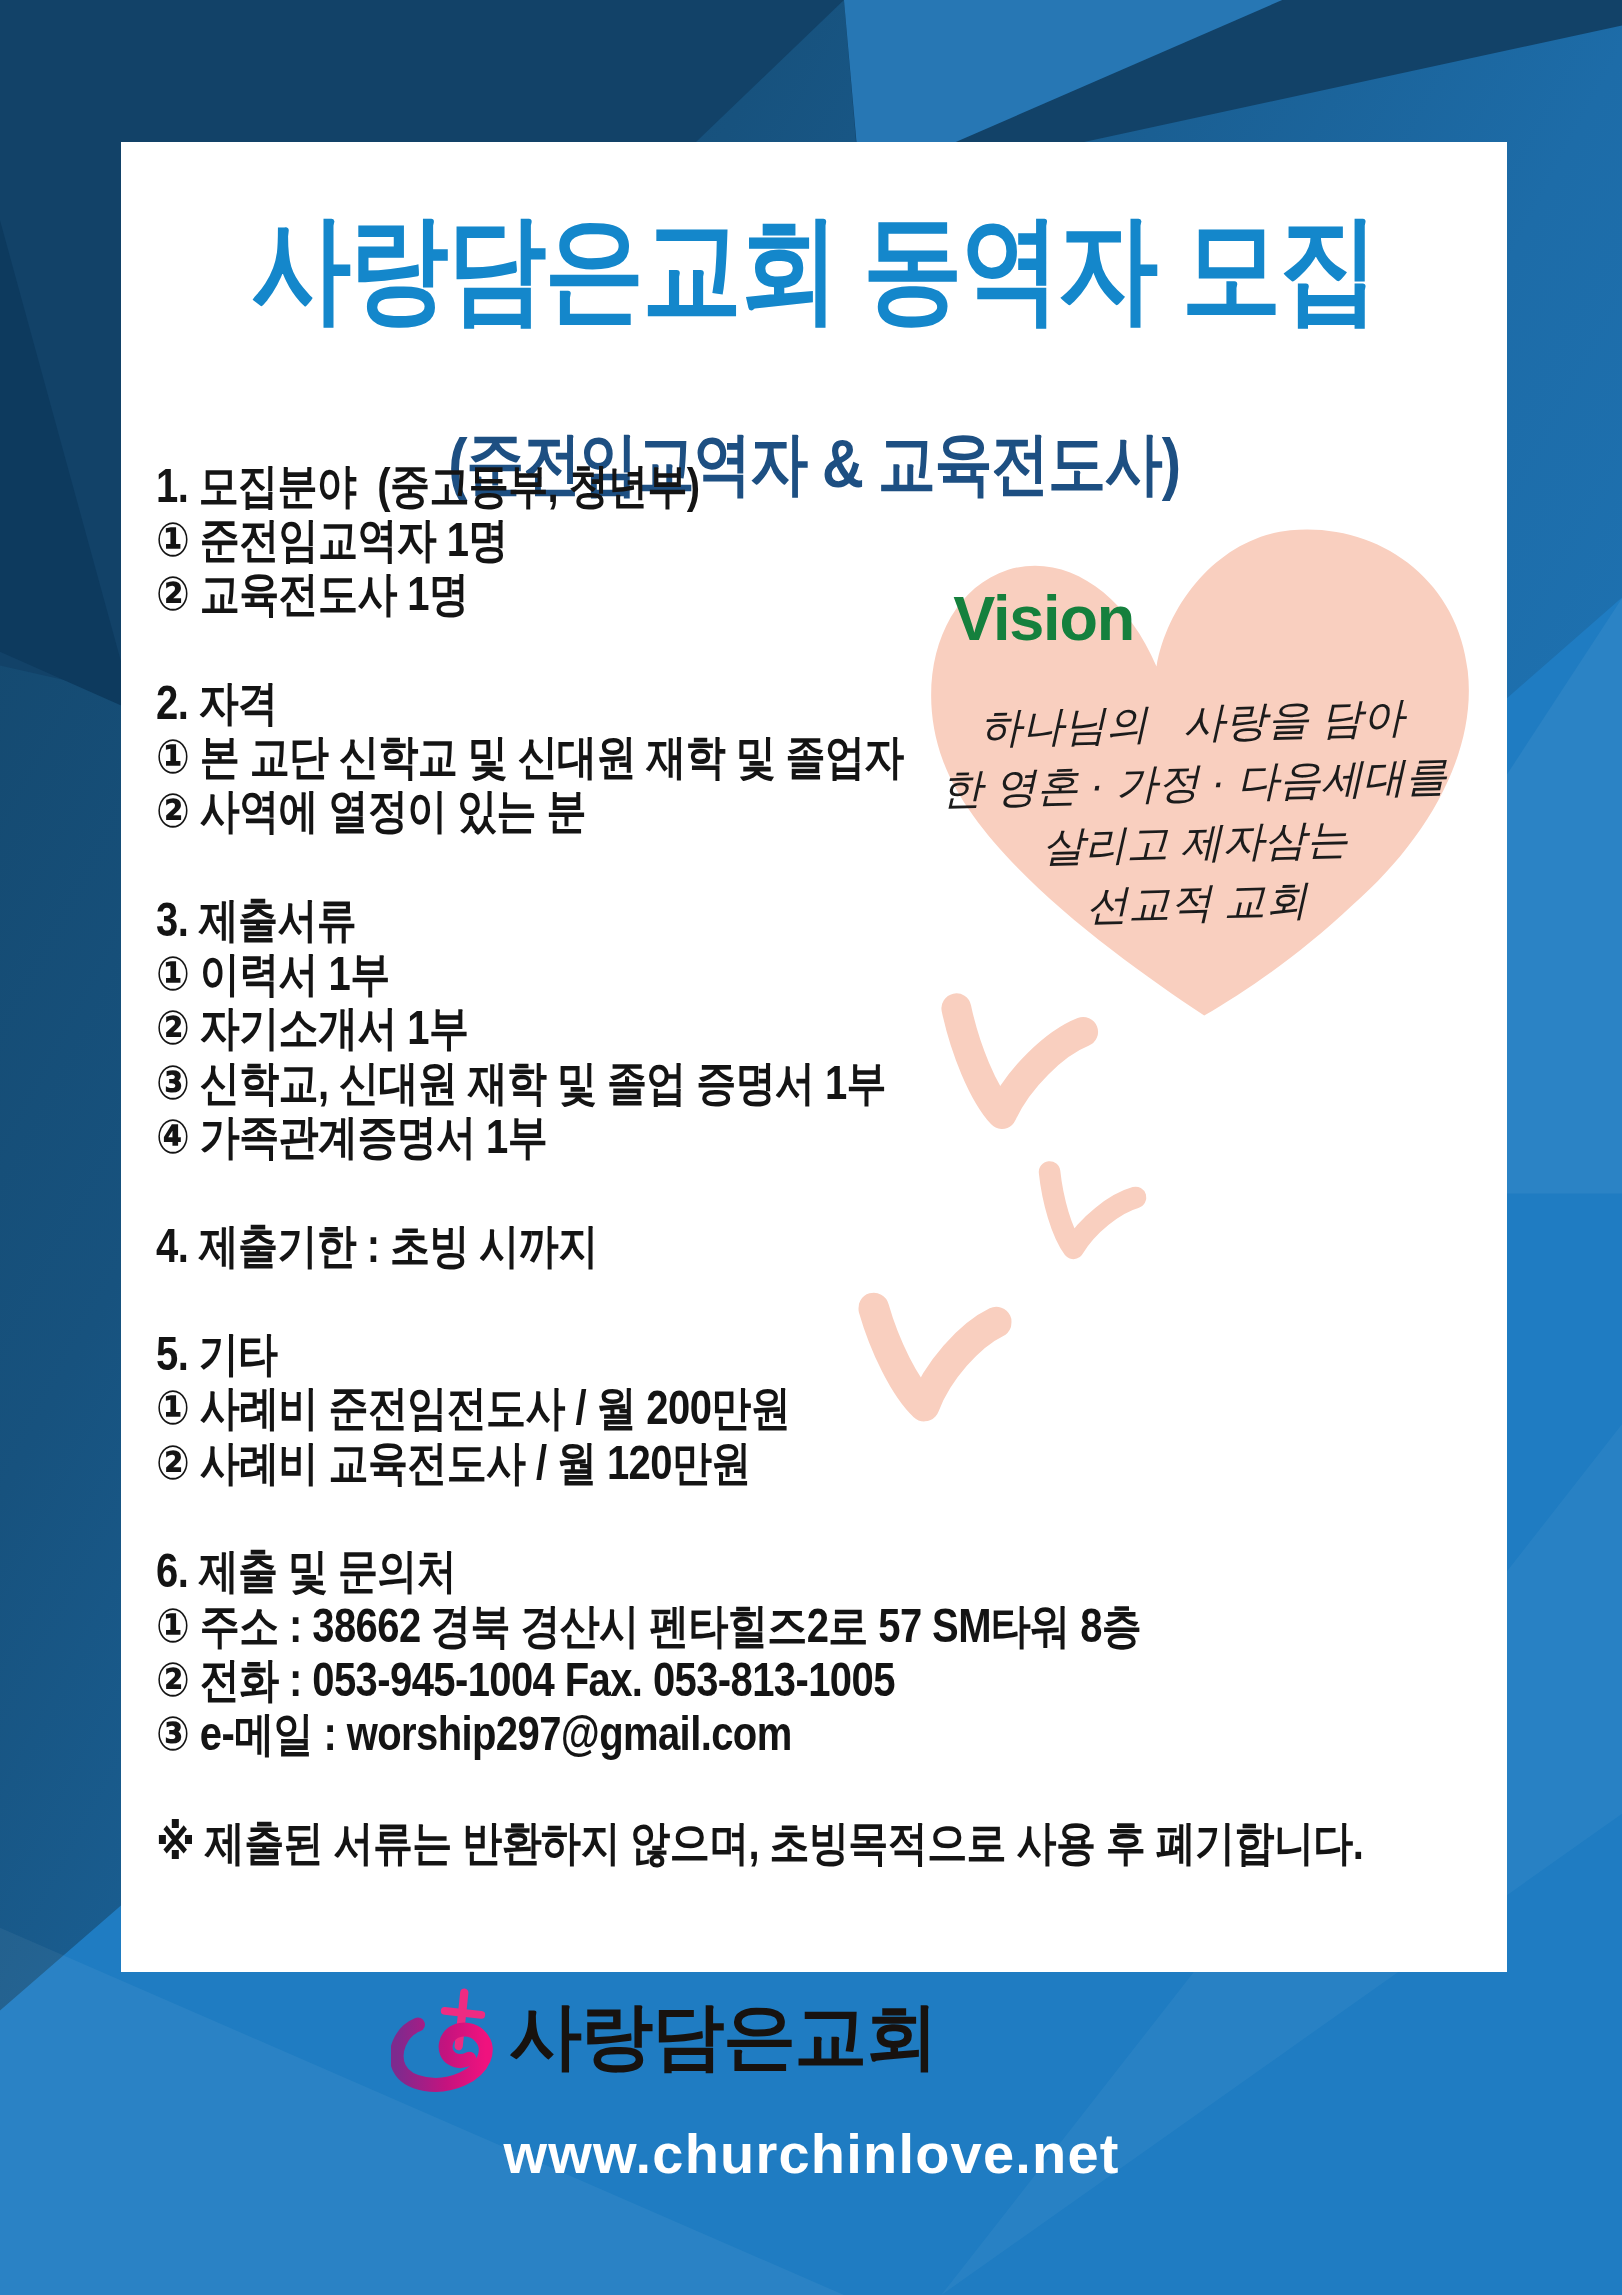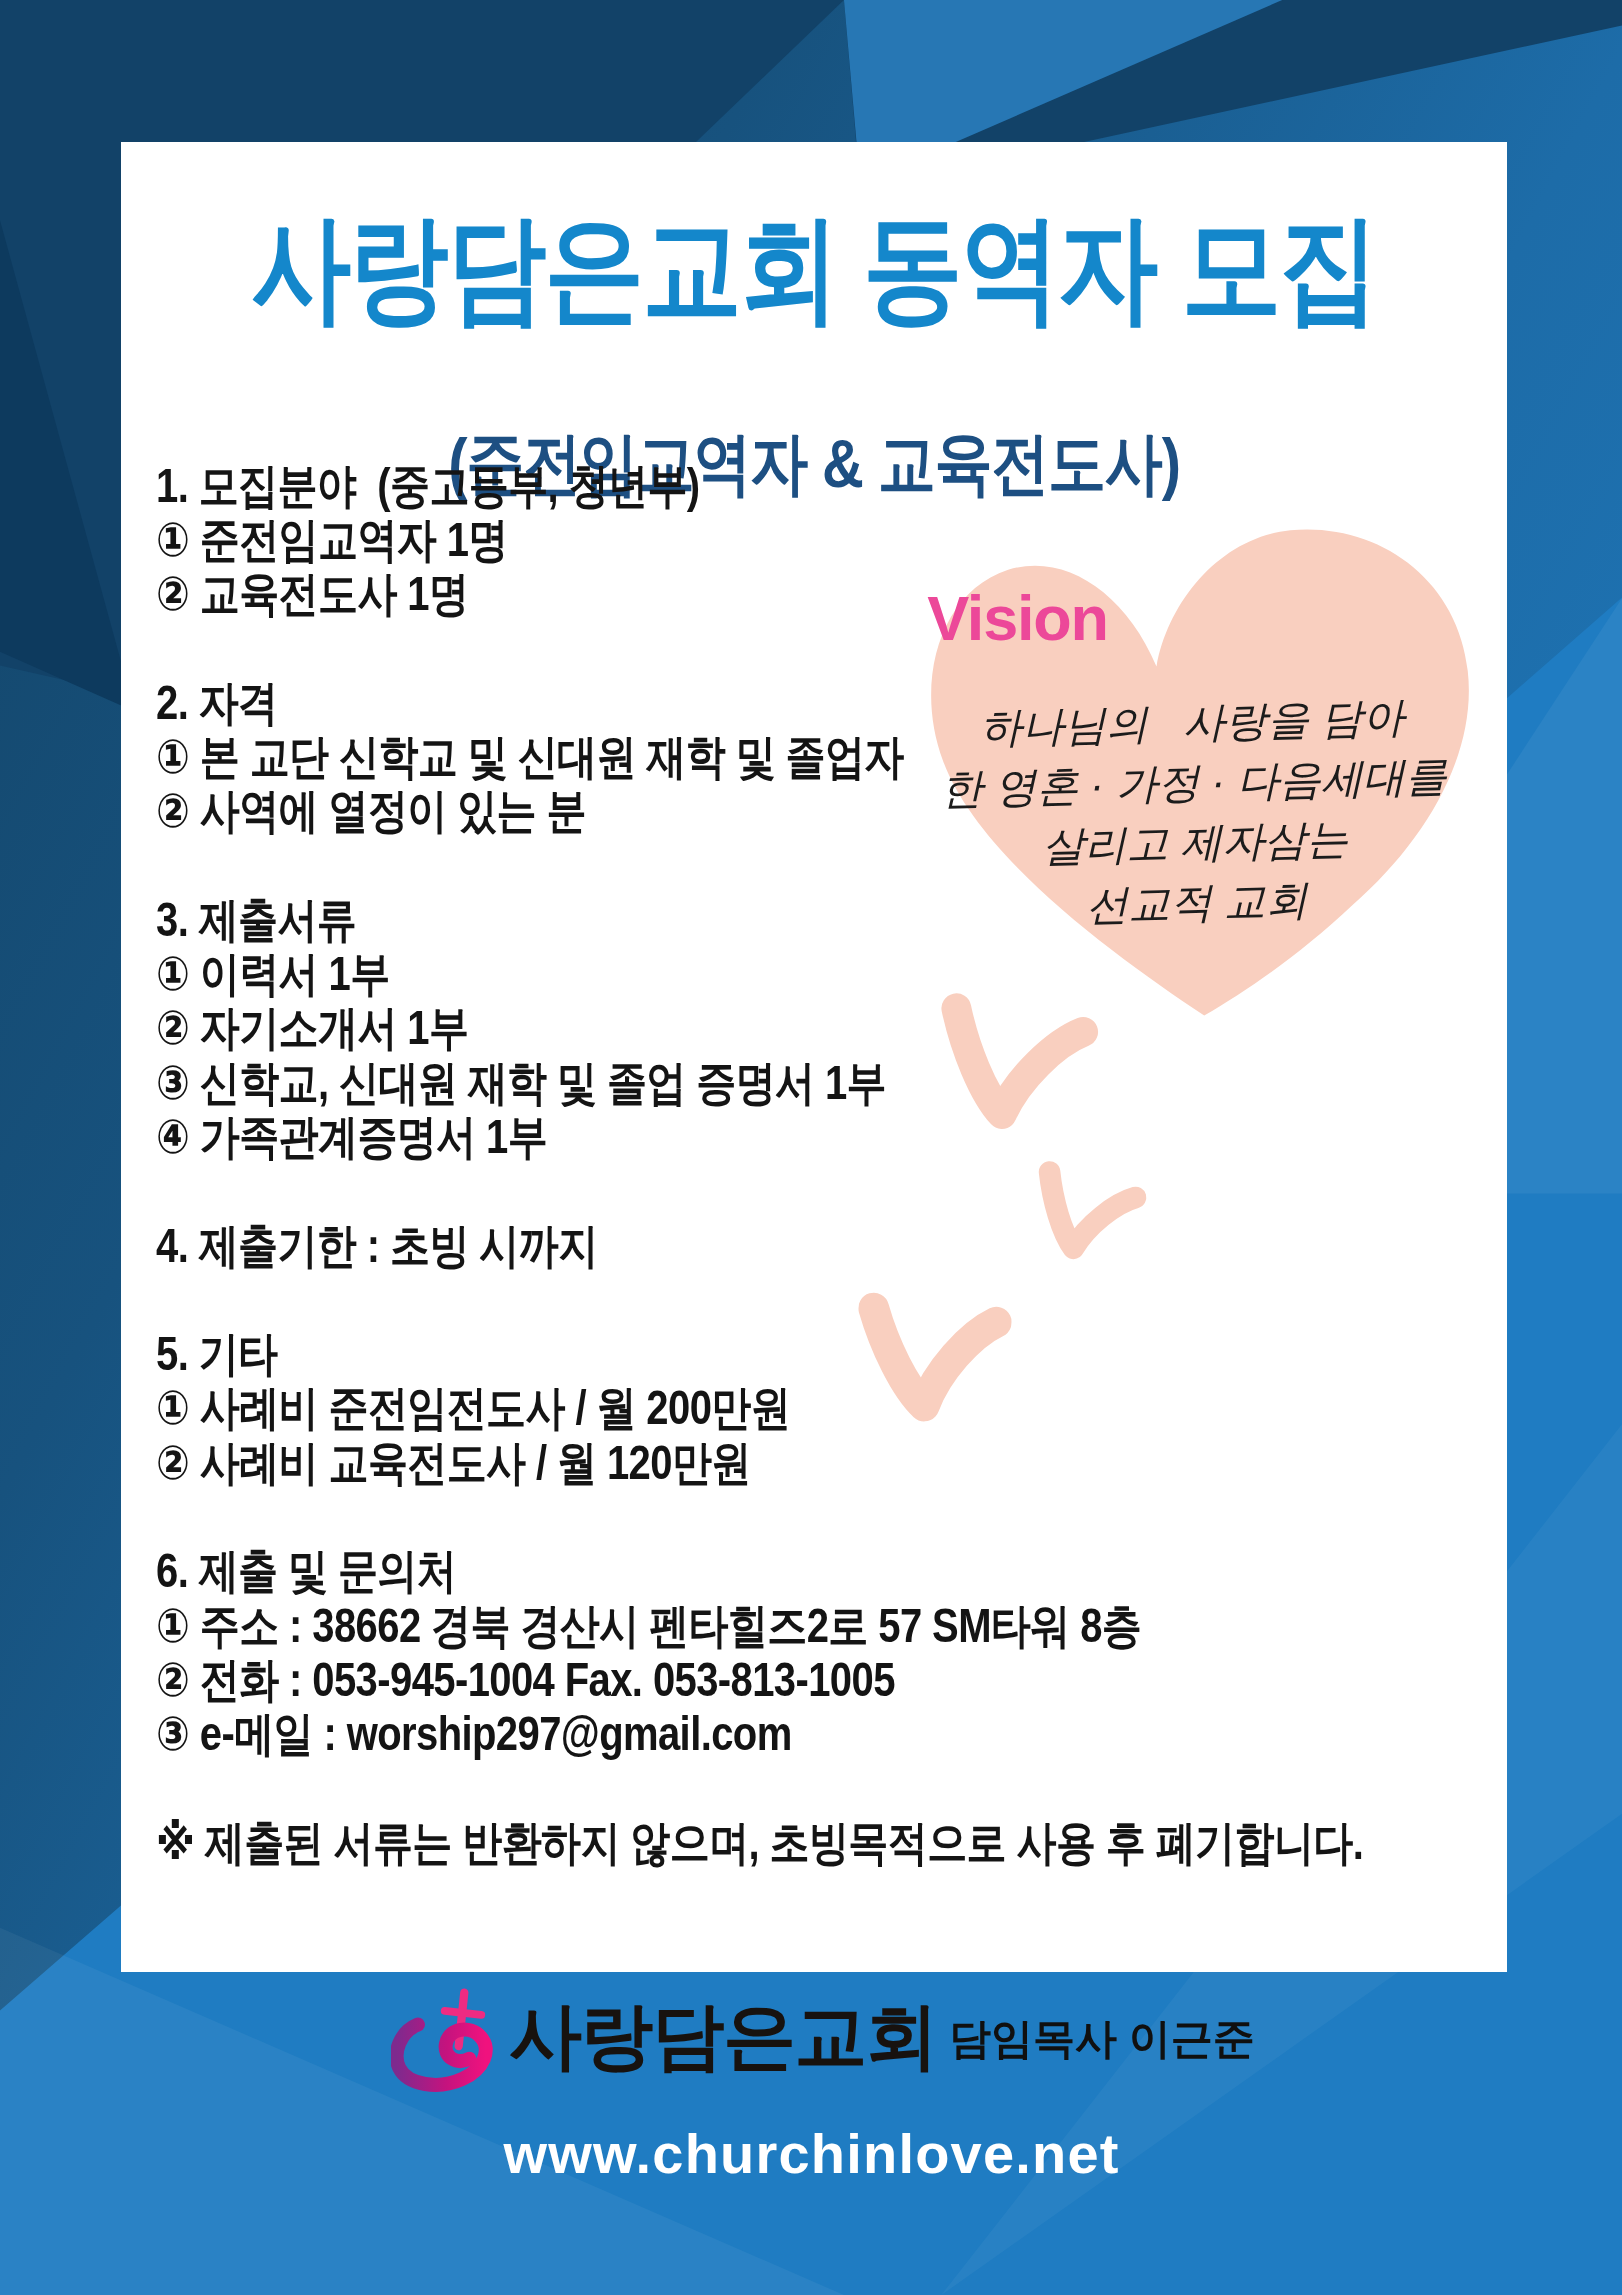--- a/index.html
+++ b/index.html
@@ -24,22 +24,22 @@
   .subtitle{position:absolute;left:0;top:284px;width:100%;text-align:center;
          font-size:58px;font-weight:800;letter-spacing:-1.2px;color:#1d4f82;
          white-space:pre;transform:scaleY(1.18);transform-origin:50% 0;line-height:1.1;}
 
   .body-text{position:absolute;left:35px;top:316px;width:1106px;
          font-size:40px;font-weight:700;color:#141414;letter-spacing:-0.6px;
          transform:scaleY(1.18);transform-origin:0 0;}
   .body-text .bline{height:46px;line-height:46px;white-space:pre;}
 
   .heart-big{position:absolute;left:794px;top:379px;width:579px;height:505px;}
-  .vision-label{position:absolute;left:780px;top:440px;width:233px;text-align:center;
-         font-size:63px;font-weight:700;color:#ec4899;letter-spacing:-1.2px;}
+  .vision-label{position:absolute;left:780px;top:440px;width:233px;text-align:right;
+         font-size:63px;font-weight:700;color:#15803d;letter-spacing:-1.2px;}
   .vision-text{position:absolute;left:753px;top:551px;width:641px;text-align:center;
          font-size:42px;font-weight:500;color:#1c1c1c;font-style:italic;
          transform:rotate(-1.5deg);}
   .vision-text .vline{height:60px;line-height:60px;white-space:pre;}
 
   .vheart{position:absolute;}
   .vh1{left:812px;top:846px;width:161px;height:153px;transform:rotate(8deg);}
   .vh2{left:908px;top:1017px;width:112px;height:112px;transform:rotate(14deg);}
   .vh3{left:734px;top:1143px;width:154px;height:146px;transform:rotate(4deg);}
 
@@ -138,18 +138,17 @@
           <stop offset="1" stop-color="#f0127e"></stop>
         </linearGradient>
       </defs>
       <rect x="128" y="10" width="16" height="120" rx="8" fill="#ee2b82" transform="rotate(6 136 70)"></rect>
       <rect x="96" y="50" width="86" height="15" rx="7.5" fill="#ee2b82" transform="rotate(6 139 57)"></rect>
       <path d="M52 80 C 18 94, 2 134, 16 164 C 32 197, 92 206, 138 185
                C 179 166, 195 128, 173 104 C 153 81, 112 86, 106 117
                C 101 143, 127 158, 151 146" fill="none" stroke="url(#lg)" stroke-width="27" stroke-linecap="round"></path>
     </svg>
     <span class="church-name">사랑담은교회</span>
-    <span class="pastor-name">담임목사 이근준</span>
   </div>
 
   <div class="website">www.churchinlove.net</div>
 </div>
 
 
 </body></html>

